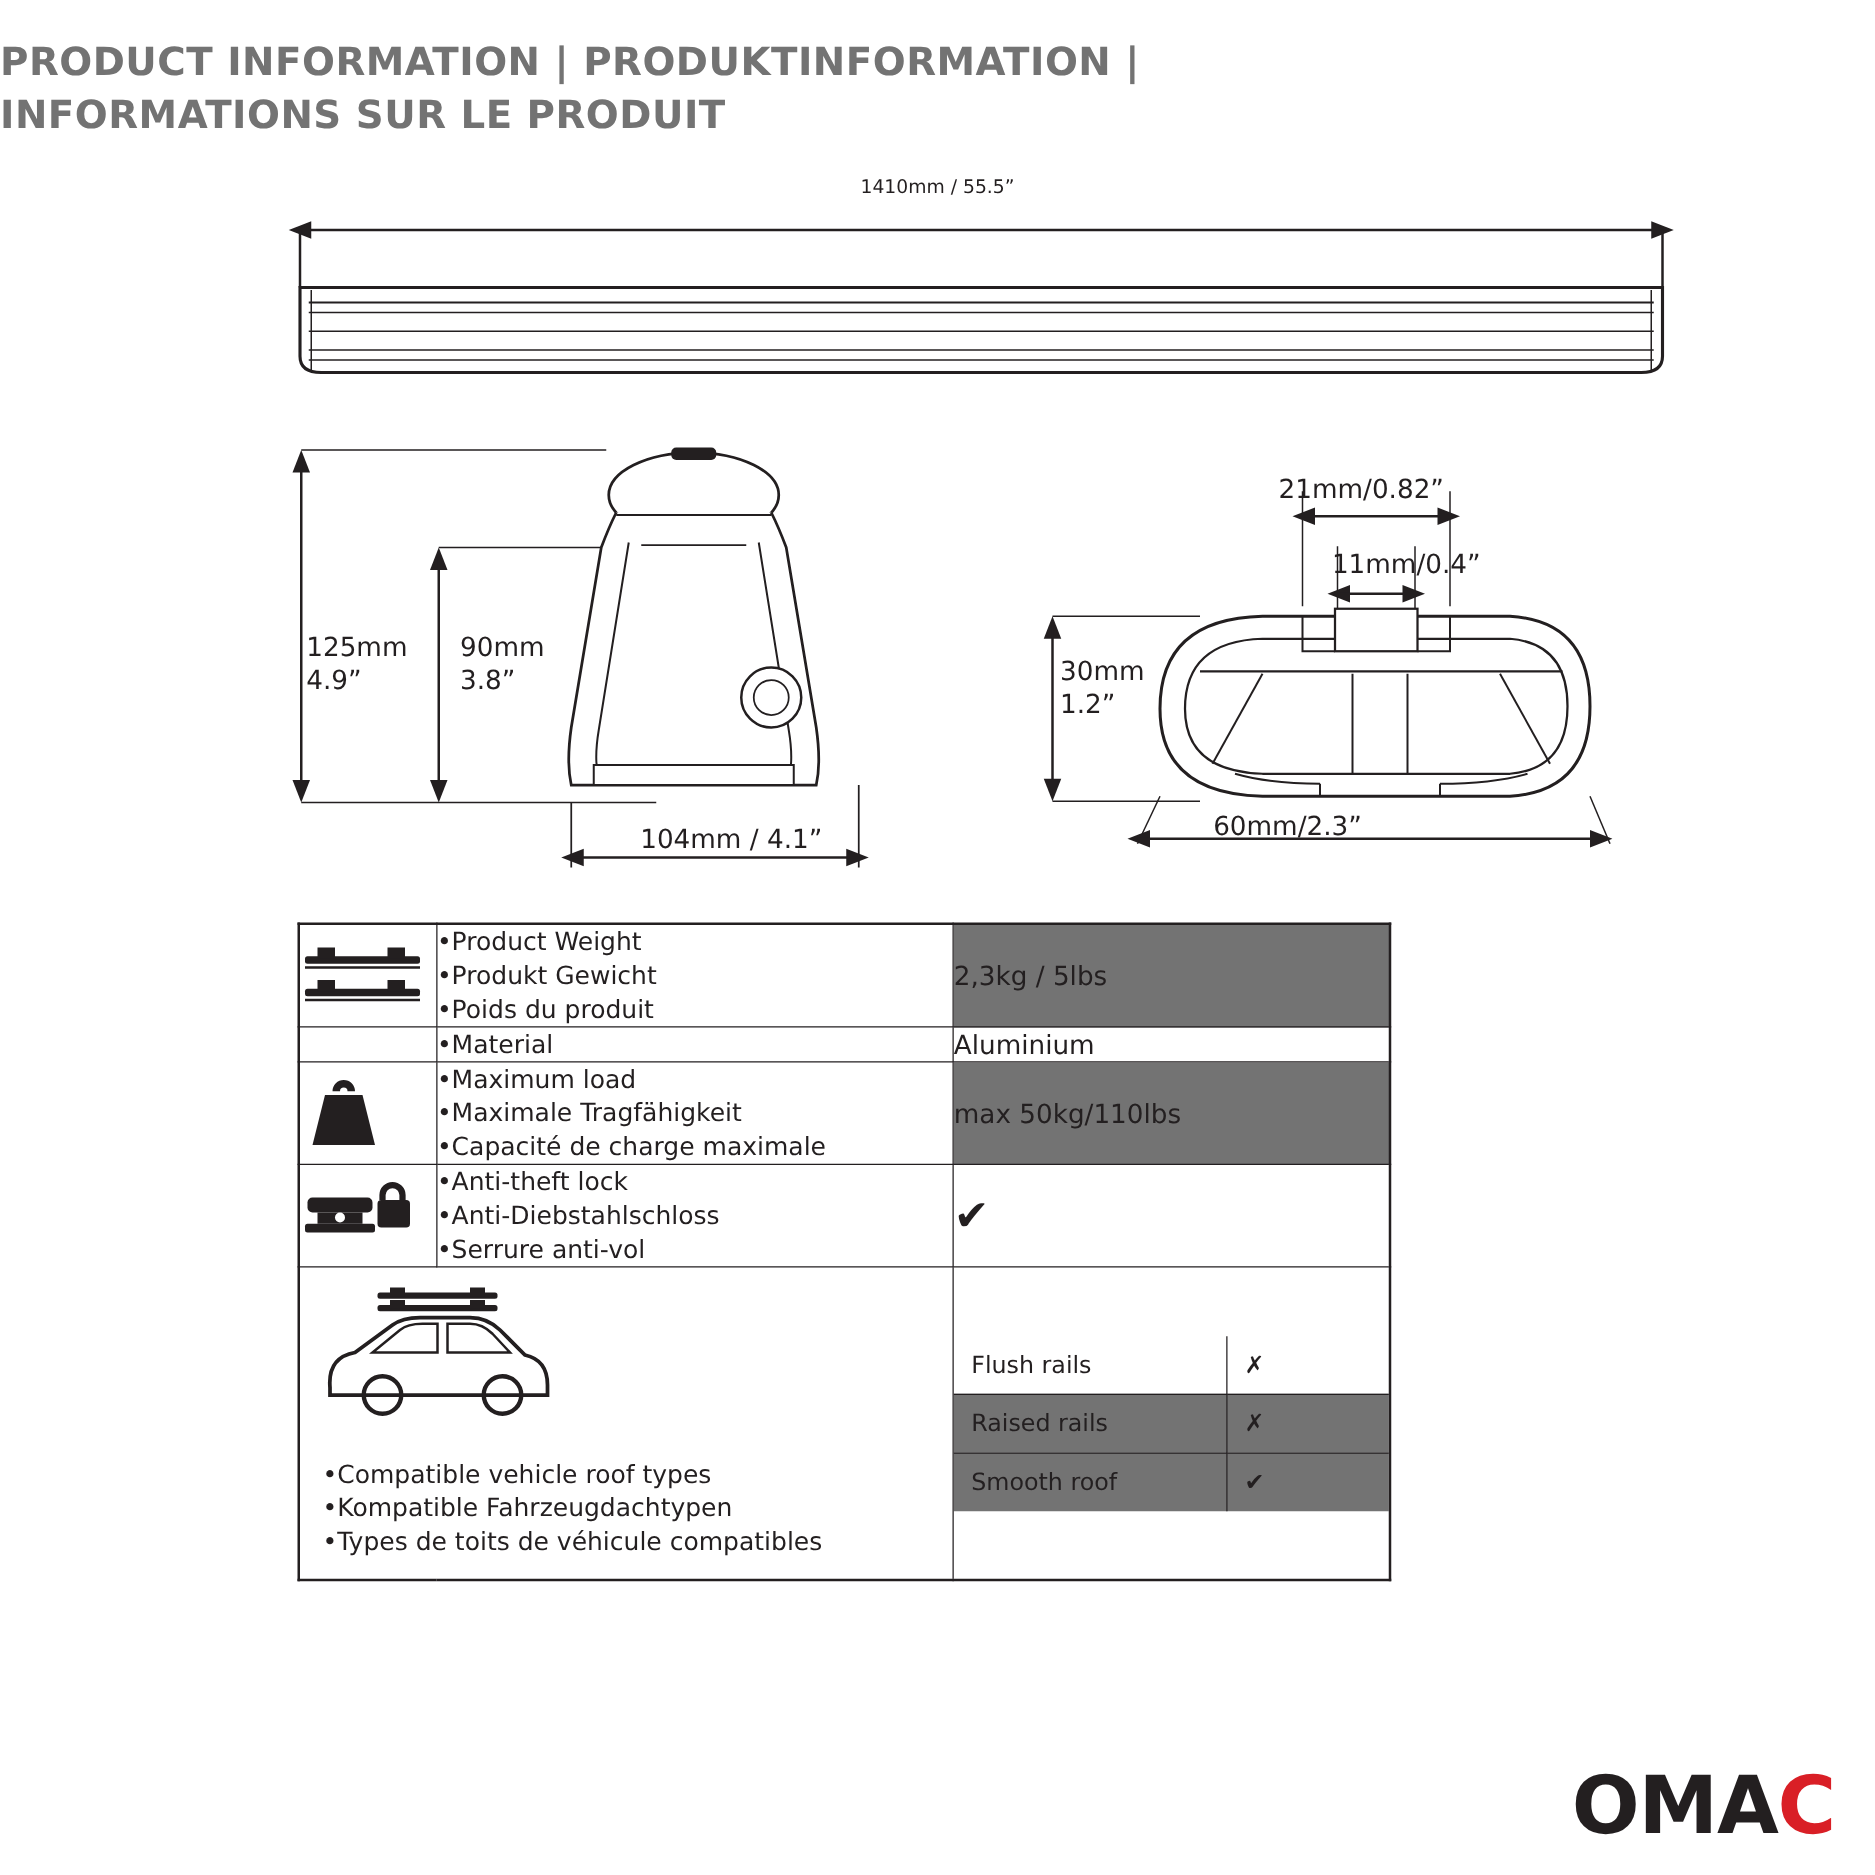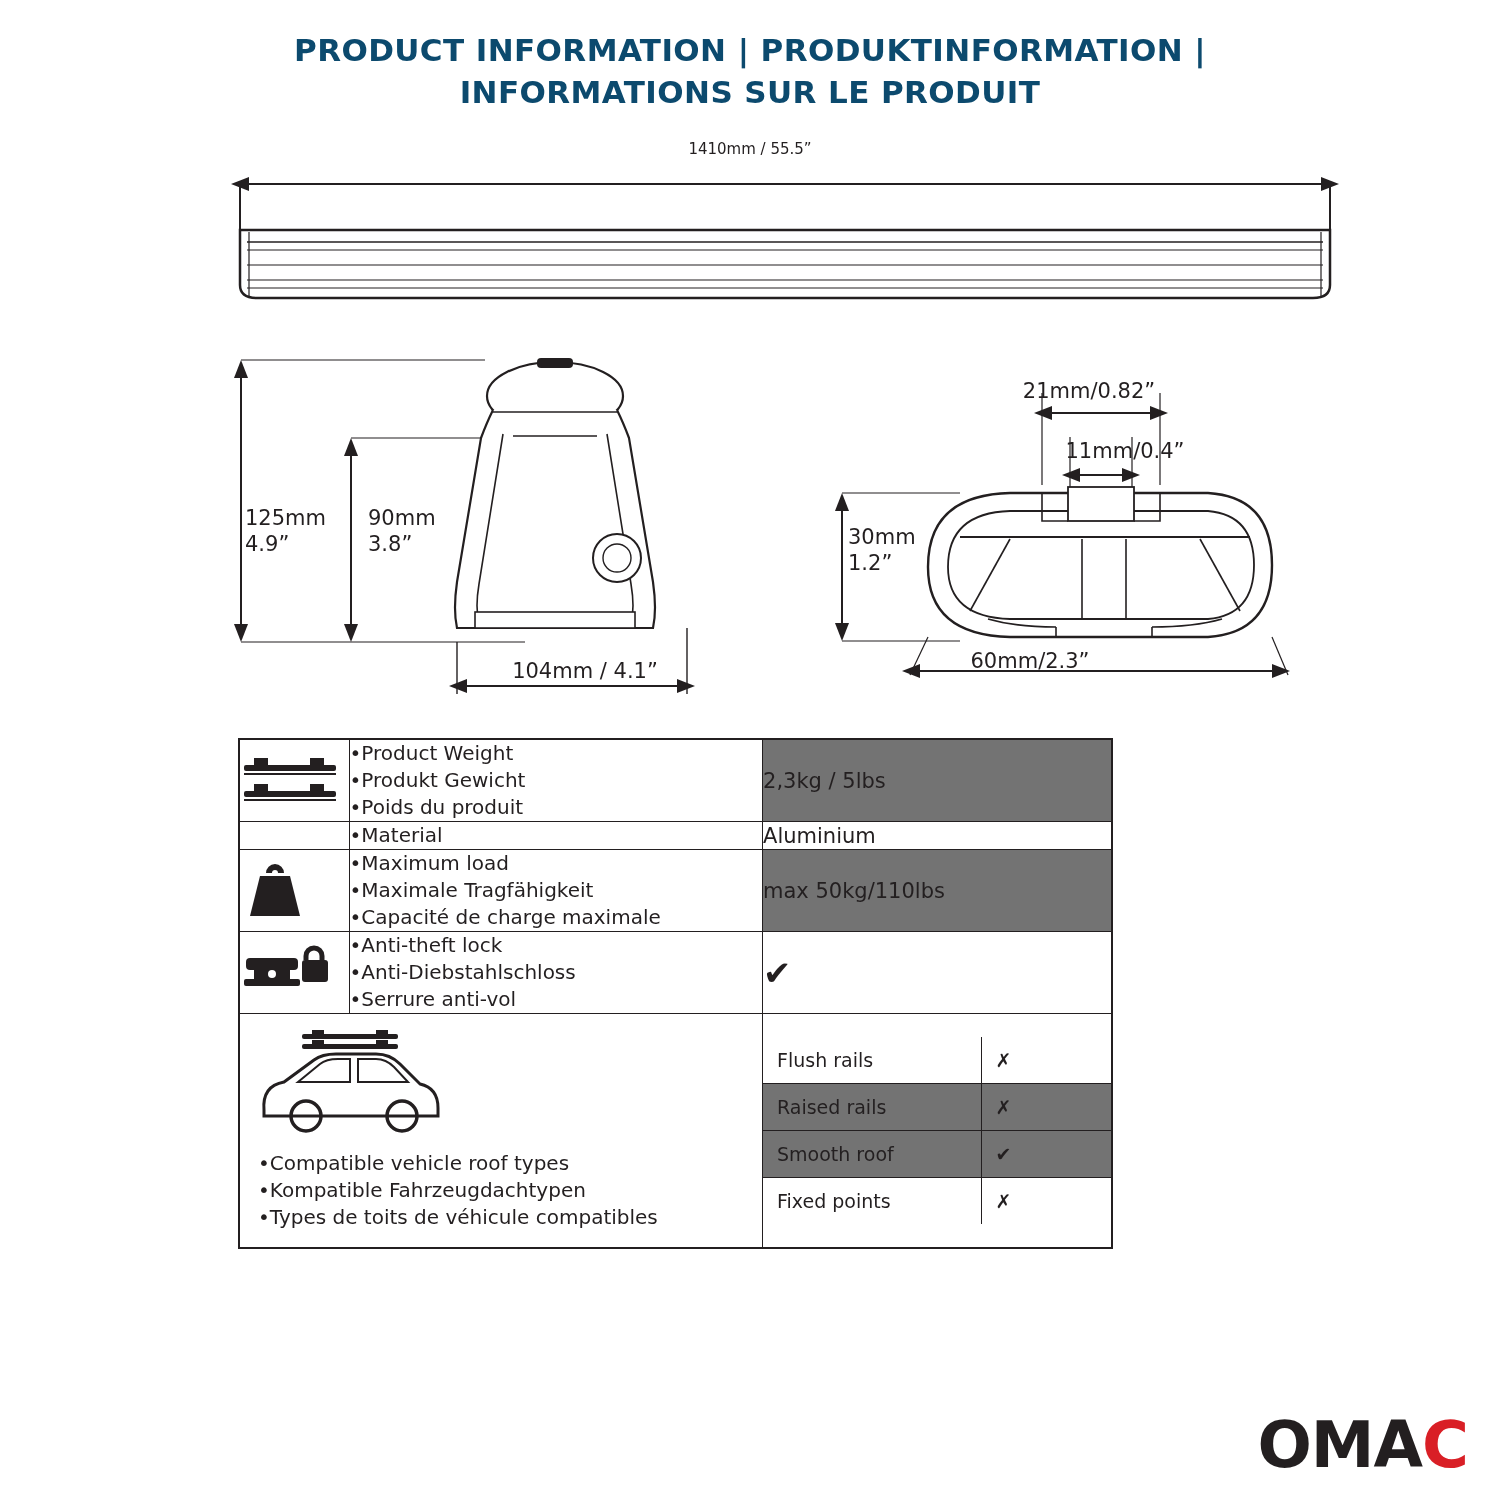--- a/index.html
+++ b/index.html
@@ -10,26 +10,25 @@
     font-family:"DejaVu Sans", sans-serif;
     color:#231f20;
     position:relative;
     overflow:hidden;
   }
   .page { position:absolute; inset:0; }
 
   
   .title {
     position:absolute; left:0; right:0; top:30px;
-    text-align:center;
     font-weight:bold;
     font-size:31px;
     letter-spacing:0.4px;
     line-height:1.35;
-    color:#0c4a6e;
+    color:#737373;
   }
   .title .l2 { display:block; }
 
   
   #top-dim-label {
     position:absolute; left:0; right:0; top:137px;
     text-align:center; font-size:15px;
   }
 
   .dimtext { position:absolute; font-size:21px; line-height:1.25; }
@@ -283,45 +282,41 @@
             <rect x="126" y="4" width="12" height="7" fill="#231f20"></rect>
             <rect x="62" y="14" width="12" height="7" fill="#231f20"></rect>
             <rect x="126" y="14" width="12" height="7" fill="#231f20"></rect>
             <path d="M14,84 Q12,60 34,56 L64,34 Q72,28 86,28 L126,28 Q140,28 150,38 L170,58 Q188,62 188,82 L188,90 L14,90 Z" fill="none" stroke="#231f20" stroke-width="3"></path>
             <path d="M48,56 L70,38 Q76,33 88,33 L100,33 L100,56 Z" fill="none" stroke="#231f20" stroke-width="2"></path>
             <path d="M108,33 L126,33 Q136,33 144,41 L158,56 L108,56 Z" fill="none" stroke="#231f20" stroke-width="2"></path>
             <circle cx="56" cy="90" r="15" fill="none" stroke="#231f20" stroke-width="3.5"></circle>
             <circle cx="152" cy="90" r="15" fill="none" stroke="#231f20" stroke-width="3.5"></circle>
           </svg>
         </div>
-        <div style="text-align:left;font-size:20px;line-height:1.35;padding-left:8px;margin-top:14px;">
+        <div style="text-align:left;font-size:20px;line-height:1.35;padding-left:8px;margin-top:30px;">
           <div>•Compatible vehicle roof types</div>
           <div>•Kompatible Fahrzeugdachtypen</div>
           <div>•Types de toits de véhicule compatibles</div>
         </div>
       </td>
       <td style="padding:0;">
         <table class="subtable">
           <tbody>
                 <tr>
             <td>Flush rails</td>
             <td class="cross">✗</td>
           </tr>
           <tr>
             <td class="shade">Raised rails</td>
             <td class="shade cross">✗</td>
           </tr>
           <tr>
             <td class="shade">Smooth roof</td>
             <td class="shade cross">✔</td>
           </tr>
-          <tr>
-            <td>Fixed points</td>
-            <td class="cross">✗</td>
-          </tr>
         </tbody>
             </table>
       </td>
     </tr>
   </tbody>
     </table>
 
   <div class="logo">
     <span class="logo-text">OMA</span>
     <span class="logo-text logo-c">C</span>

